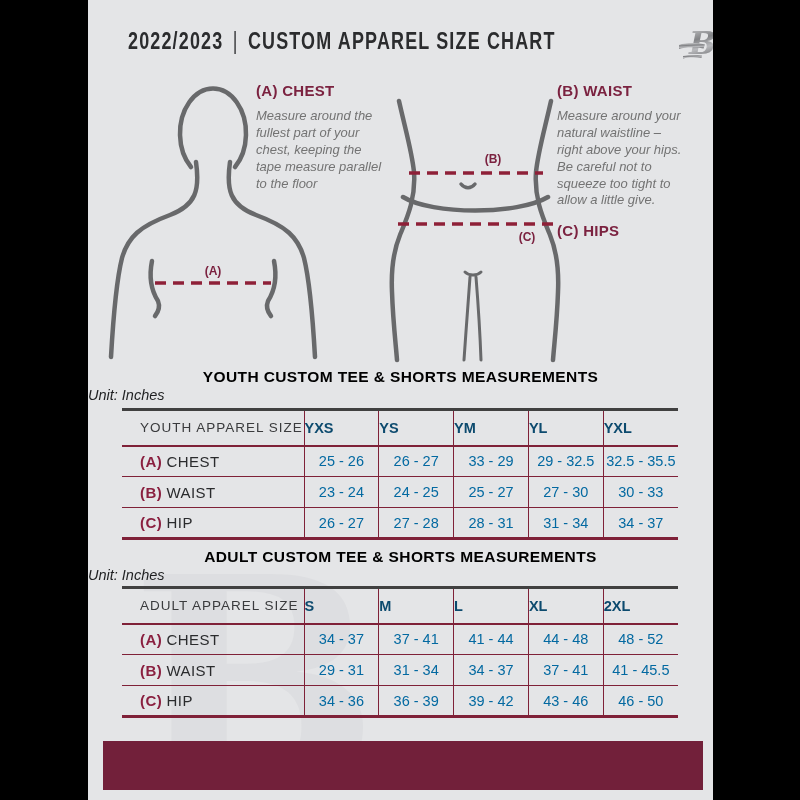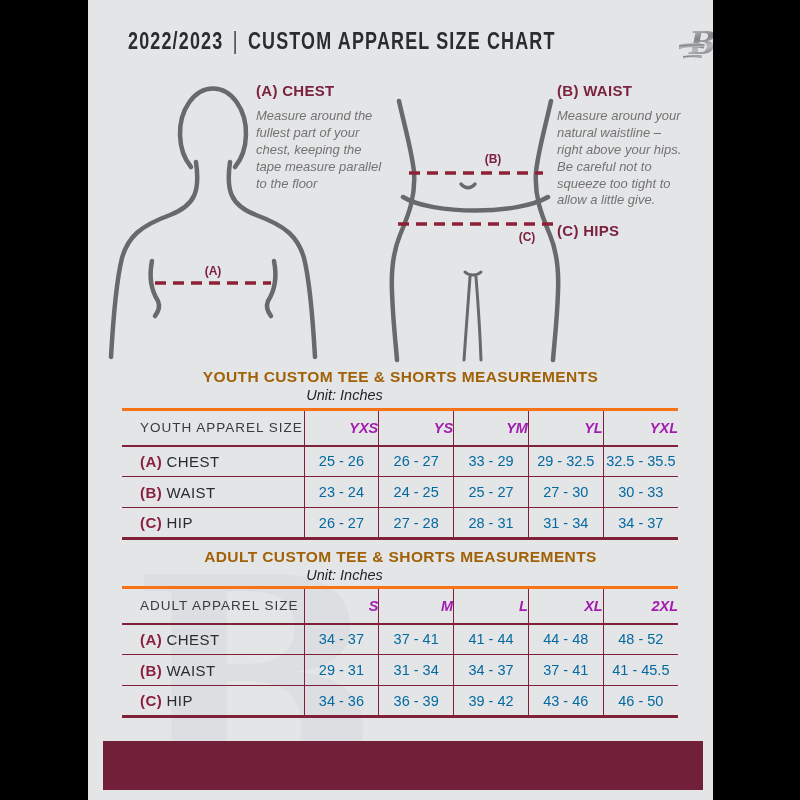--- a/index.html
+++ b/index.html
@@ -17,37 +17,37 @@
   
   .figures { position:absolute; left:0; top:75px; width:625px; height:290px; z-index:1; }
   .inst { position:absolute; z-index:2; }
   .inst h3 { font-size:15px; font-weight:700; color:#7b2240; letter-spacing:.3px; }
   .inst p { margin-top:9px; font-size:13px; font-style:italic; color:#737373; line-height:1.3; white-space:pre-line; }
   .inst-a { left:168px; top:82px; width:150px; }
   .inst-b { left:469px; top:82px; width:158px; }
   .inst-c { left:469px; top:222px; width:158px; }
 
   
-  .t-title { position:absolute; left:0; width:625px; text-align:center; font-size:15.5px; font-weight:700; color:#a16207; letter-spacing:.4px; z-index:2; }
-  .t-unit  { position:absolute; left:0; width:513px; text-align:center; font-size:14.5px; font-style:italic; color:#1f2022; z-index:2; }
+  .t-title { position:absolute; left:0; width:625px; text-align:center; font-size:15.5px; font-weight:700; color:#000000; letter-spacing:.4px; z-index:2; }
+  .t-unit  { position:absolute; left:0; width:513px; font-size:14.5px; font-style:italic; color:#1f2022; z-index:2; }
   .t1-title { top:368px; } .t1-unit { top:387px; }
   .t2-title { top:548px;text-align:center; } .t2-unit { top:567px; }
 
   table { position:absolute; left:34px; width:556px; border-collapse:collapse; table-layout:fixed; z-index:2; }
   .table1 { top:408px; } .table2 { top:586px; }
-  table { border-top:3px solid #f97316; border-bottom:3px solid #7f2138; }
+  table { border-top:3px solid #404040; border-bottom:3px solid #7f2138; }
   thead tr { border-bottom:2px solid #7f2138; }
   tbody tr { border-bottom:1.5px solid #7f2138; }
   tbody tr:last-child { border-bottom:none; }
   th:not(:first-child), td:not(:first-child) { border-left:1.7px solid #7f2138; }
   col.c-label { width:182px; }
   th { height:36px; }
   td { height:31px; }
   th.size-label { text-align:left; padding-left:18px; font-weight:400; letter-spacing:1px; font-size:13.5px; color:#3a3b3d; }
-  th.col-head { font-weight:700; font-size:14.5px; color:#a21caf; text-align:right;font-style:italic; }
+  th.col-head { font-weight:700; font-size:14.5px; color:#0c4a6e; text-align:left; }
   td { font-size:14.5px; color:#0369a1; text-align:center; }
   td.rowlabel { text-align:left; padding-left:18px; font-size:15px; letter-spacing:.4px; color:#2a2b2d; }
   td.rowlabel .key { color:#8a2040; font-weight:700; }
 
   
   .watermark { position:absolute; left:42px; top:538px; z-index:0; font-family:"DejaVu Serif", serif; font-weight:700; font-size:295px; line-height:1; color:#d6d7da; opacity:.45; pointer-events:none; }
   .footer-bar { position:absolute; left:15px; top:741px; width:600px; height:49px; background:#72203a; z-index:3; }
 </style>
 </head>
 <body>

